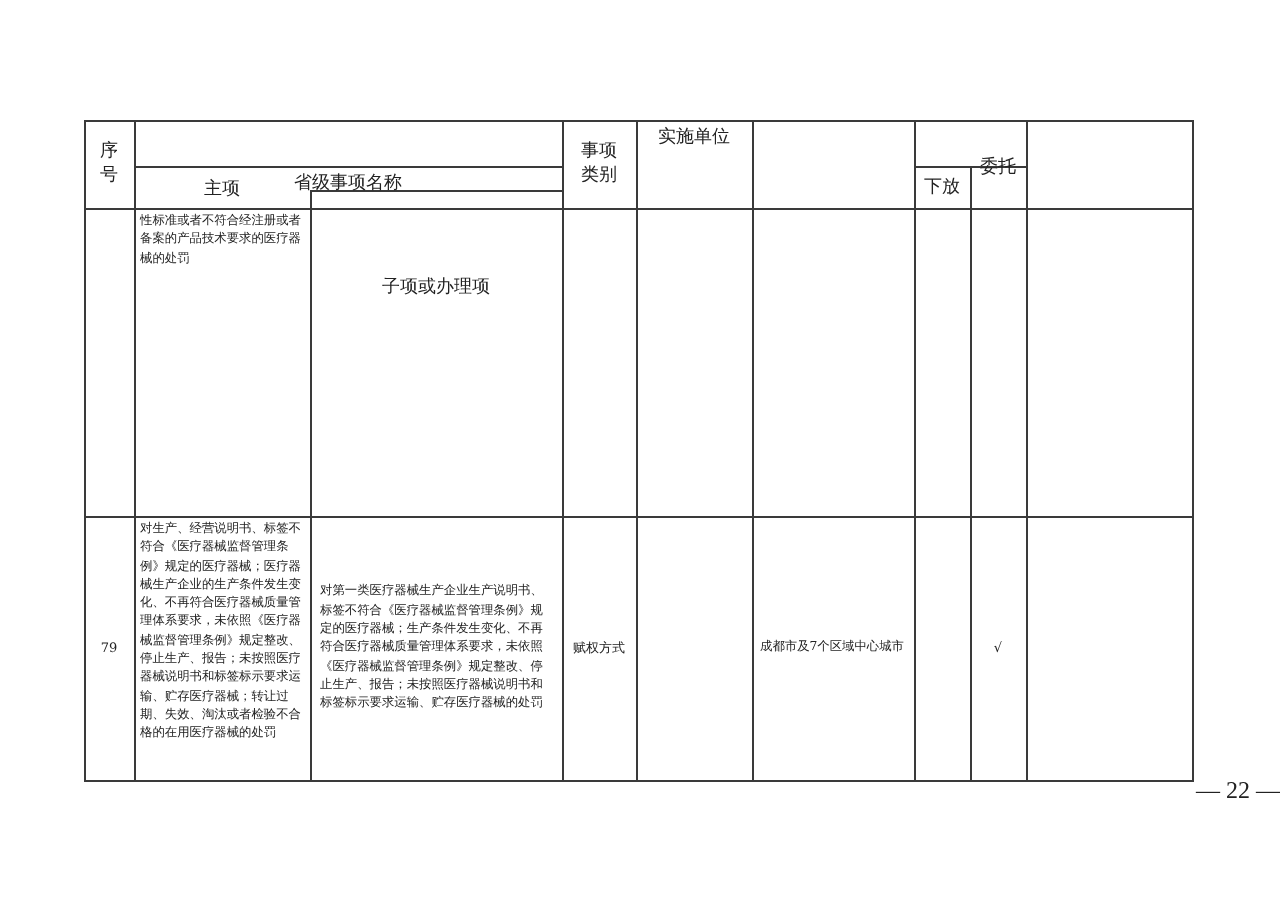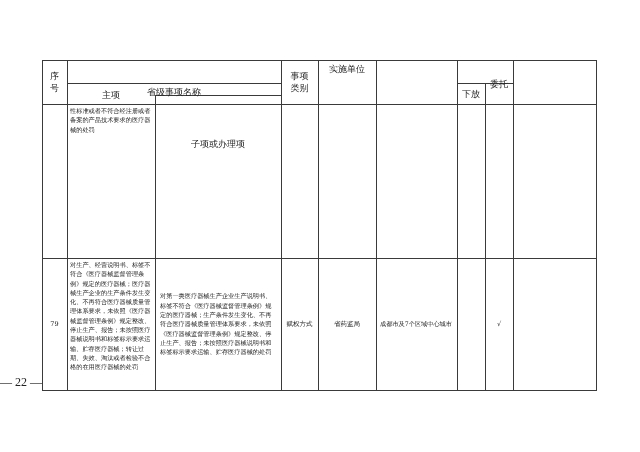--- a/index.html
+++ b/index.html
@@ -9,21 +9,21 @@
     .line { position: absolute; background: #3a3a3a; }
     .h { height: 1px; }
     .v { width: 1px; }
     .cell { position: absolute; display: flex; align-items: center; justify-content: center;
             text-align: center; box-sizing: border-box; }
     .hdr { font-size: 9px; color: #222; line-height: 12px; }
     .body-txt { font-family: "DejaVu Serif", "Liberation Serif", serif; font-size: 6.2px;
                 line-height: 9.3px; color: #222; text-align: left; justify-content: flex-start;
                 align-items: flex-start; padding: 2px 3px; word-break: break-all; }
     .mid { font-family: "DejaVu Serif", "Liberation Serif", serif; font-size: 6.5px; color: #222; }
-    .pageno { position: absolute; left: 0; width: 640px; top: 375px; text-align: left;
+    .pageno { position: absolute; left: 0; width: 640px; top: 388px; text-align: right;
               font-family: "Liberation Serif", "DejaVu Serif", serif; font-size: 12px; color: #222; }
   </style>
 </head>
 <body>
 
 <div class="page">
 
   <div class="line h" style="left:42px; top:60px; width:555px;"></div>
   <div class="line h" style="left:67px; top:83px; width:214px;"></div>
   <div class="line h" style="left:457px; top:83px; width:56px;"></div>
@@ -53,20 +53,19 @@
   <div class="cell hdr" style="left:318px; top:47px; width:58px; height:44px;">实施单位</div>
   <div class="cell hdr" style="left:457px; top:83px; width:28px; height:21px;">下放</div>
   <div class="cell hdr" style="left:485px; top:73px; width:28px; height:21px;">委托</div>
 
   <div class="cell body-txt" style="left:67px; top:104px; width:88px; height:154px;">性标准或者不符合经注册或者备案的产品技术要求的医疗器械的处罚</div>
 
   <div class="cell mid" style="left:42px; top:258px; width:25px; height:132px;">79</div>
   <div class="cell body-txt" style="left:67px; top:258px; width:88px; height:132px;">对生产、经营说明书、标签不符合《医疗器械监督管理条例》规定的医疗器械；医疗器械生产企业的生产条件发生变化、不再符合医疗器械质量管理体系要求，未依照《医疗器械监督管理条例》规定整改、停止生产、报告；未按照医疗器械说明书和标签标示要求运输、贮存医疗器械；转让过期、失效、淘汰或者检验不合格的在用医疗器械的处罚</div>
   <div class="cell body-txt" style="left:155px; top:258px; width:126px; height:132px; align-items:center; padding:2px 5px;">对第一类医疗器械生产企业生产说明书、标签不符合《医疗器械监督管理条例》规定的医疗器械；生产条件发生变化、不再符合医疗器械质量管理体系要求，未依照《医疗器械监督管理条例》规定整改、停止生产、报告；未按照医疗器械说明书和标签标示要求运输、贮存医疗器械的处罚</div>
   <div class="cell mid" style="left:281px; top:258px; width:37px; height:132px;">赋权方式</div>
-  <div class="cell mid" style="left:318px; top:258px; width:58px; height:132px;">省药监局</div>
   <div class="cell body-txt" style="left:376px; top:258px; width:81px; height:132px; align-items:center; padding:2px 4px;">成都市及7个区域中心城市</div>
   <div class="cell mid" style="left:457px; top:258px; width:28px; height:132px;"></div>
   <div class="cell mid" style="left:485px; top:258px; width:28px; height:132px;">√</div>
   <div class="cell mid" style="left:513px; top:258px; width:83px; height:132px;"></div>
 
   <div class="pageno">— 22 —</div>
 </div>
 
 </body></html>

